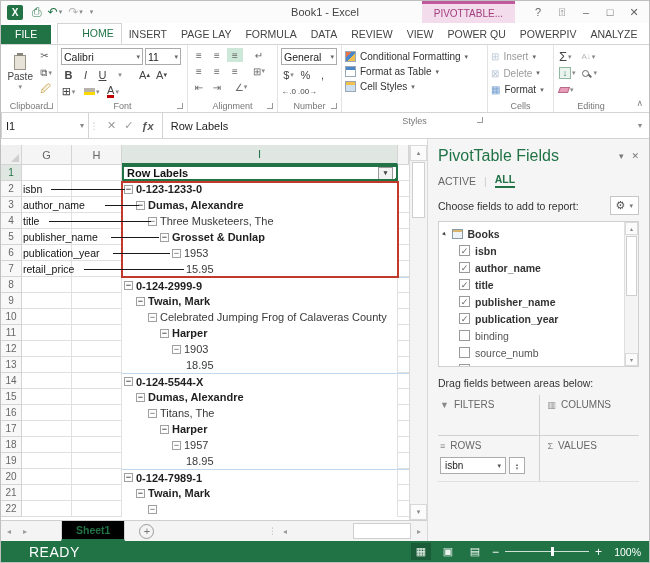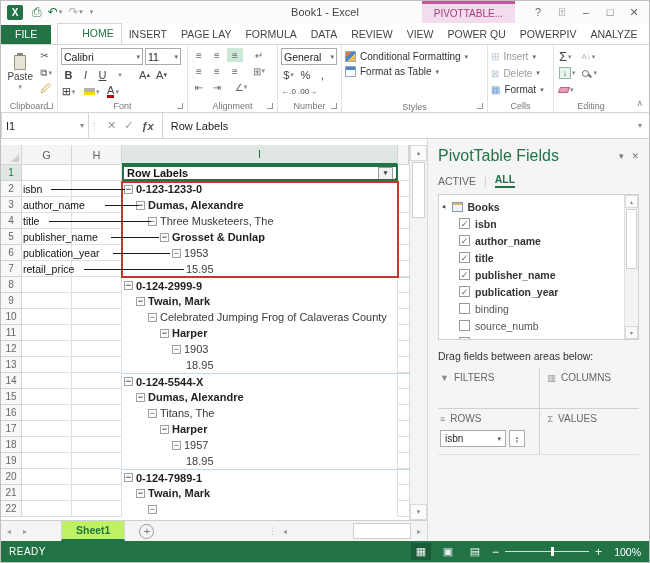--- a/index.html
+++ b/index.html
@@ -113,30 +113,30 @@
 
   
   .vscroll { width:18px; display:flex; flex-direction:column; border-left:1px solid #d9d9d9; background:#f4f4f4; }
   .sarrow { height:16px; border:1px solid #d9d9d9; background:#fbfbfb; color:#888; font-size:7px; display:flex; align-items:center; justify-content:center; flex:0 0 auto; }
   .vthumb { height:56px; margin:1px 2px; background:#fff; border:1px solid #cfcfcf; }
   .vfill { flex:1; }
 
   
   .tabbar { height:21px; display:flex; align-items:stretch; background:#f4f4f4; border-top:1px solid #cfcfcf; flex:0 0 auto; }
   .nav { width:16px; display:flex; align-items:center; justify-content:center; color:#9a9a9a; font-size:8px; }
-  .sheettab { margin-left:28px; padding:0 14px; background:#bef264; border-right:1px solid #d4d4d4; border-left:1px solid #d4d4d4; border-bottom:2px solid #217346; color:#217346; font-weight:bold; font-size:10.5px; display:flex; align-items:center; }
+  .sheettab { margin-left:28px; padding:0 14px; background:#000000; border-right:1px solid #d4d4d4; border-left:1px solid #d4d4d4; border-bottom:2px solid #217346; color:#217346; font-weight:bold; font-size:10.5px; display:flex; align-items:center; }
   .addsheet { width:15px; height:15px; border:1px solid #9a9a9a; border-radius:50%; color:#777; font-size:11px; line-height:12px; text-align:center; align-self:center; margin-left:14px; }
   .hs-dots { margin-left:auto; color:#bbb; font-size:9px; display:flex; align-items:center; }
   .hscroll { width:150px; display:flex; align-items:stretch; }
   .hthumb { width:58px; background:#fff; border:1px solid #cfcfcf; margin:2px 0; }
   .htrack { flex:1; }
 
   
   .statusbar { height:21px; background:#217346; color:#fff; display:flex; align-items:center; padding:0 8px; flex:0 0 auto; }
-  .ready { font-size:10px; letter-spacing:0.5px; }
+  .ready { font-size:14px; letter-spacing:0.5px;margin-left:20px; }
   .sb-right { margin-left:auto; display:flex; align-items:center; gap:7px; }
   .viewbtn { width:20px; height:17px; display:flex; align-items:center; justify-content:center; font-size:11px; color:#eaf2ec; }
   .viewbtn.on { background:#1a5c38; }
   .zoomwrap { display:flex; align-items:center; gap:6px; }
   .ztrack { width:84px; height:1px; background:#cfe0d6; position:relative; }
   .zthumb { position:absolute; left:46px; top:-4px; width:3px; height:9px; background:#fff; }
   .zpm { font-size:12px; color:#fff; }
   .zpct { font-size:10.5px; width:32px; text-align:right; }
 
   
@@ -372,20 +372,25 @@
           <div class="sbtn">
               <span class="sq"></span>
               <span>Conditional Formatting</span>
               <span class="c">▾</span>
             </div>
           <div class="sbtn">
               <span class="sq sq2"></span>
               <span>Format as Table</span>
               <span class="c">▾</span>
             </div>
+          <div class="sbtn">
+              <span class="sq sq3"></span>
+              <span>Cell Styles</span>
+              <span class="c">▾</span>
+            </div>
         </div>
       </div>
       <div class="g-label">
           <span>Styles</span>
           <span class="launcher"></span>
         </div>
     </div>
 
     <div class="rgroup" style="width:66px;">
       <div class="g-body">
@@ -753,20 +758,27 @@
         <span class="btns">
             <span>▾</span>
             <span>✕</span>
           </span>
       </div>
       <div class="pane-tabs">
         <span class="ptab">ACTIVE</span>
         <span class="ptab-sep">|</span>
         <span class="ptab on">ALL</span>
       </div>
+      <div class="chooser">
+        <span class="txt">Choose fields to add to report:</span>
+        <span class="gearbtn">
+            <span>⚙</span>
+            <span class="c">▾</span>
+          </span>
+      </div>
       <div class="fieldlist">
         <div class="fl-items">
           <div class="fl-row books">
             <span class="tree-tri">▸</span>
             <span class="tbl-icon"></span>
             <span class="fl-name bold">Books</span>
           </div>
           <div class="fl-row">
               <span class="cb">✓</span>
               <span class="fl-name bold">isbn</span>

